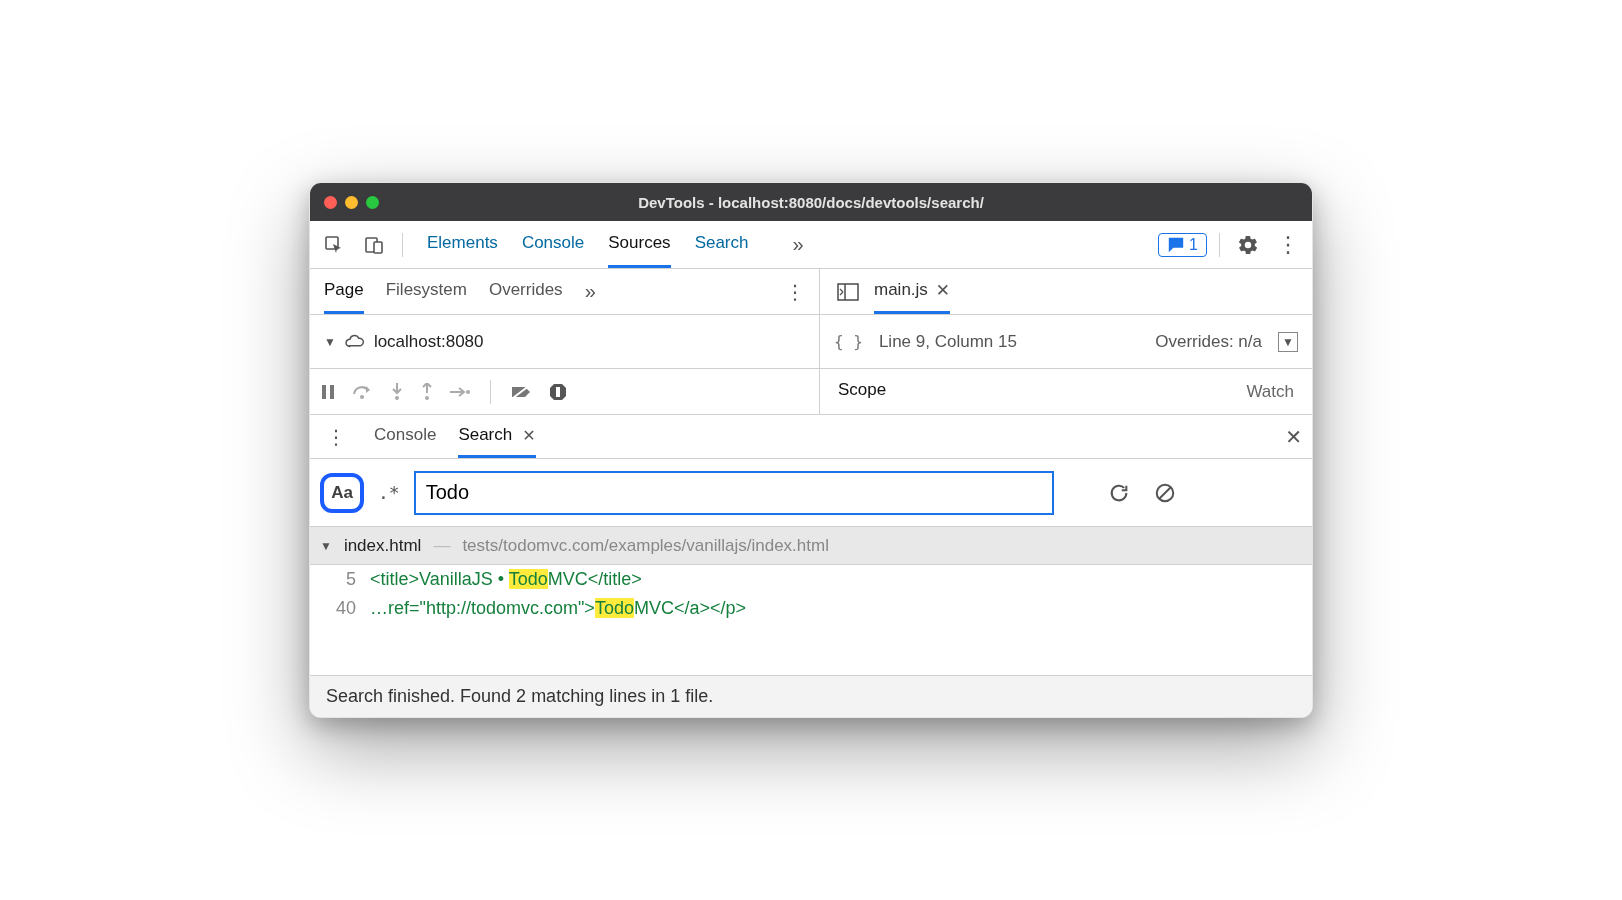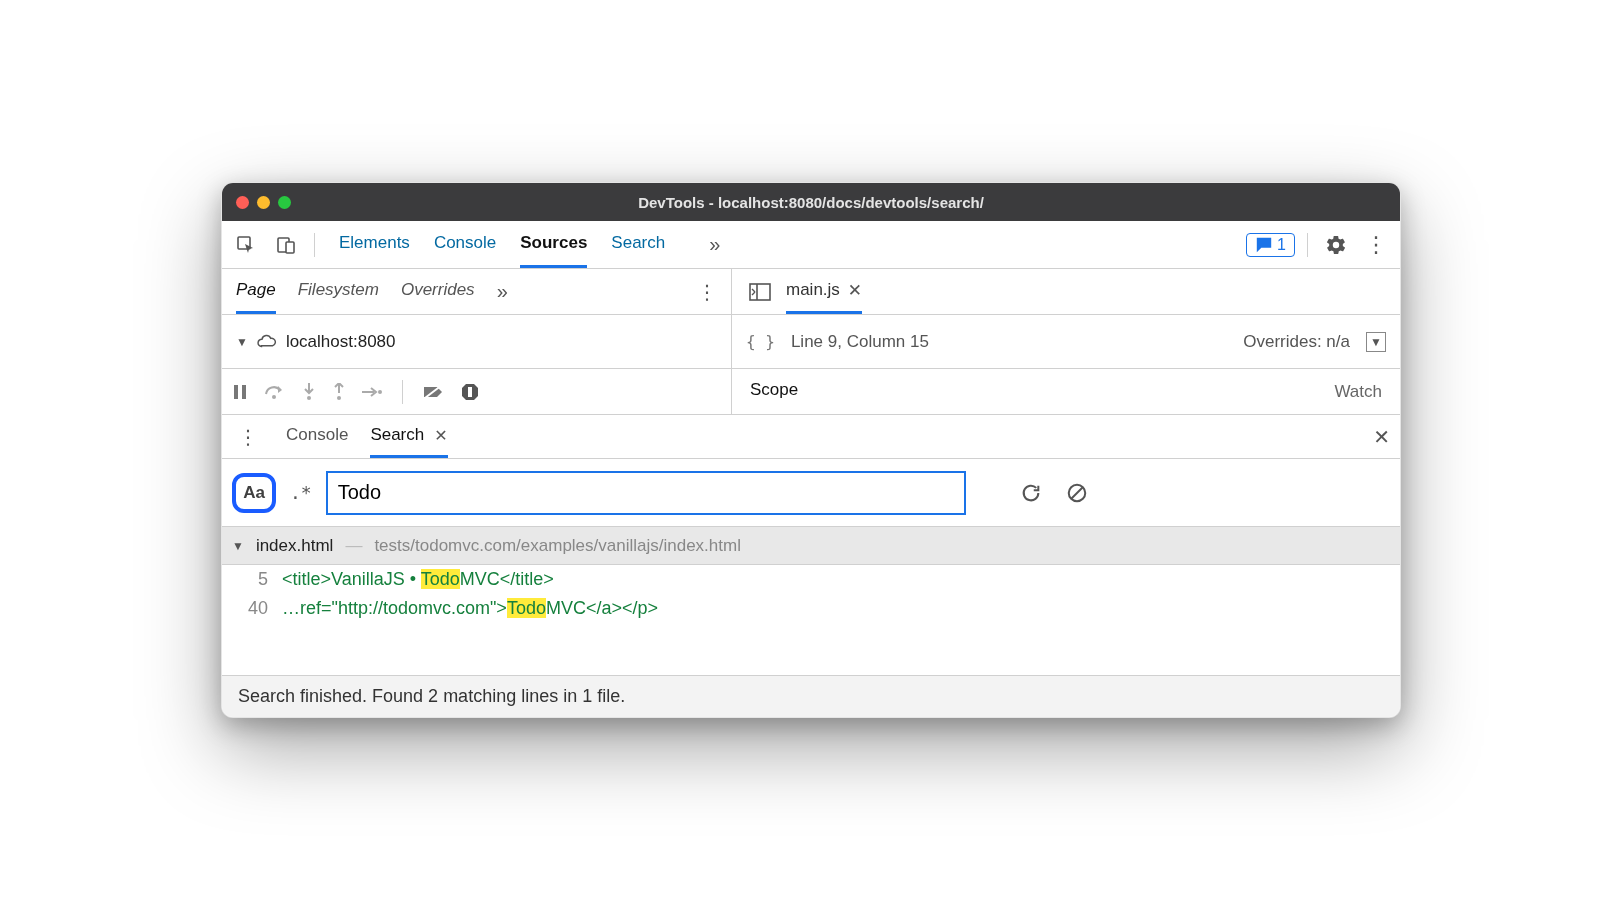--- a/index.html
+++ b/index.html
@@ -6,21 +6,21 @@
   body {
     font-family: -apple-system, BlinkMacSystemFont, "Segoe UI", Helvetica, Arial, sans-serif;
     background: #fff;
     display: flex;
     align-items: center;
     justify-content: center;
     width: 1622px;
     height: 900px;
   }
   .window {
-    width: 1180px;
+    width: 1004px;
     border-radius: 12px;
     overflow: hidden;
     box-shadow: 0 30px 80px rgba(0,0,0,0.35), 0 8px 24px rgba(0,0,0,0.25);
     background: #fff;
     border: 1px solid rgba(0,0,0,0.1);
   }
   
   .titlebar {
     height: 38px;
     background: #3b3b3d;
@@ -49,39 +49,39 @@
     gap: 8px;
   }
   .tb-iconbtn {
     width: 32px; height: 32px;
     display: flex; align-items: center; justify-content: center;
     color: #555; cursor: pointer; border-radius: 4px;
   }
   .tb-divider { width: 1px; height: 24px; background: #d0d0d0; margin: 0 4px; }
   .tb-tabs { display: flex; gap: 24px; margin-left: 12px; height: 100%; align-items: center; }
   .tb-tab { font-size: 17px; color: #0369a1; cursor: pointer; height: 100%; display: flex; align-items: center; border-bottom: 3px solid transparent; }
-  .tb-tab.active { color: #111; border-bottom-color: #1a73e8; font-weight: 700; }
+  .tb-tab.active { color: #111; border-bottom-color: #1a73e8; font-weight: 400; }
   .tb-more { font-size: 20px; color: #555; margin-left: 20px; cursor: pointer; }
   .tb-spacer { flex: 1; }
   .feedback-badge {
     display: flex; align-items: center; gap: 4px;
     border: 1px solid #1a73e8; color: #1a73e8;
     border-radius: 4px; padding: 2px 8px; font-size: 16px;
     cursor: pointer;
   }
   
   .split { display: flex; height: 100px; border-bottom: 1px solid #d0d0d0; }
   .left-pane { flex: 0 0 510px; border-right: 1px solid #d0d0d0; display: flex; flex-direction: column; }
   .right-pane { flex: 1; display: flex; flex-direction: column; }
   .sub-tabs {
     height: 46px; display: flex; align-items: center; gap: 22px;
     padding: 0 14px; border-bottom: 1px solid #d0d0d0;
     font-size: 17px; color: #555;
   }
-  .sub-tab { height: 100%; display: flex; align-items: center; border-bottom: 3px solid transparent; cursor: pointer; font-style: italic; }
+  .sub-tab { height: 100%; display: flex; align-items: center; border-bottom: 3px solid transparent; cursor: pointer; }
   .sub-tab.active { color: #111; border-bottom-color: #1a73e8; font-weight: 500; }
   .sub-more { font-size: 20px; cursor: pointer; }
   .sub-kebab { margin-left: auto; font-size: 20px; cursor: pointer; color: #555; }
   .tree-row {
     flex: 1; display: flex; align-items: center; gap: 8px;
     padding: 0 14px; font-size: 17px; color: #222;
   }
   .tree-toggle { font-size: 12px; color: #555; }
   .file-tabs {
     height: 46px; display: flex; align-items: center; gap: 10px;

